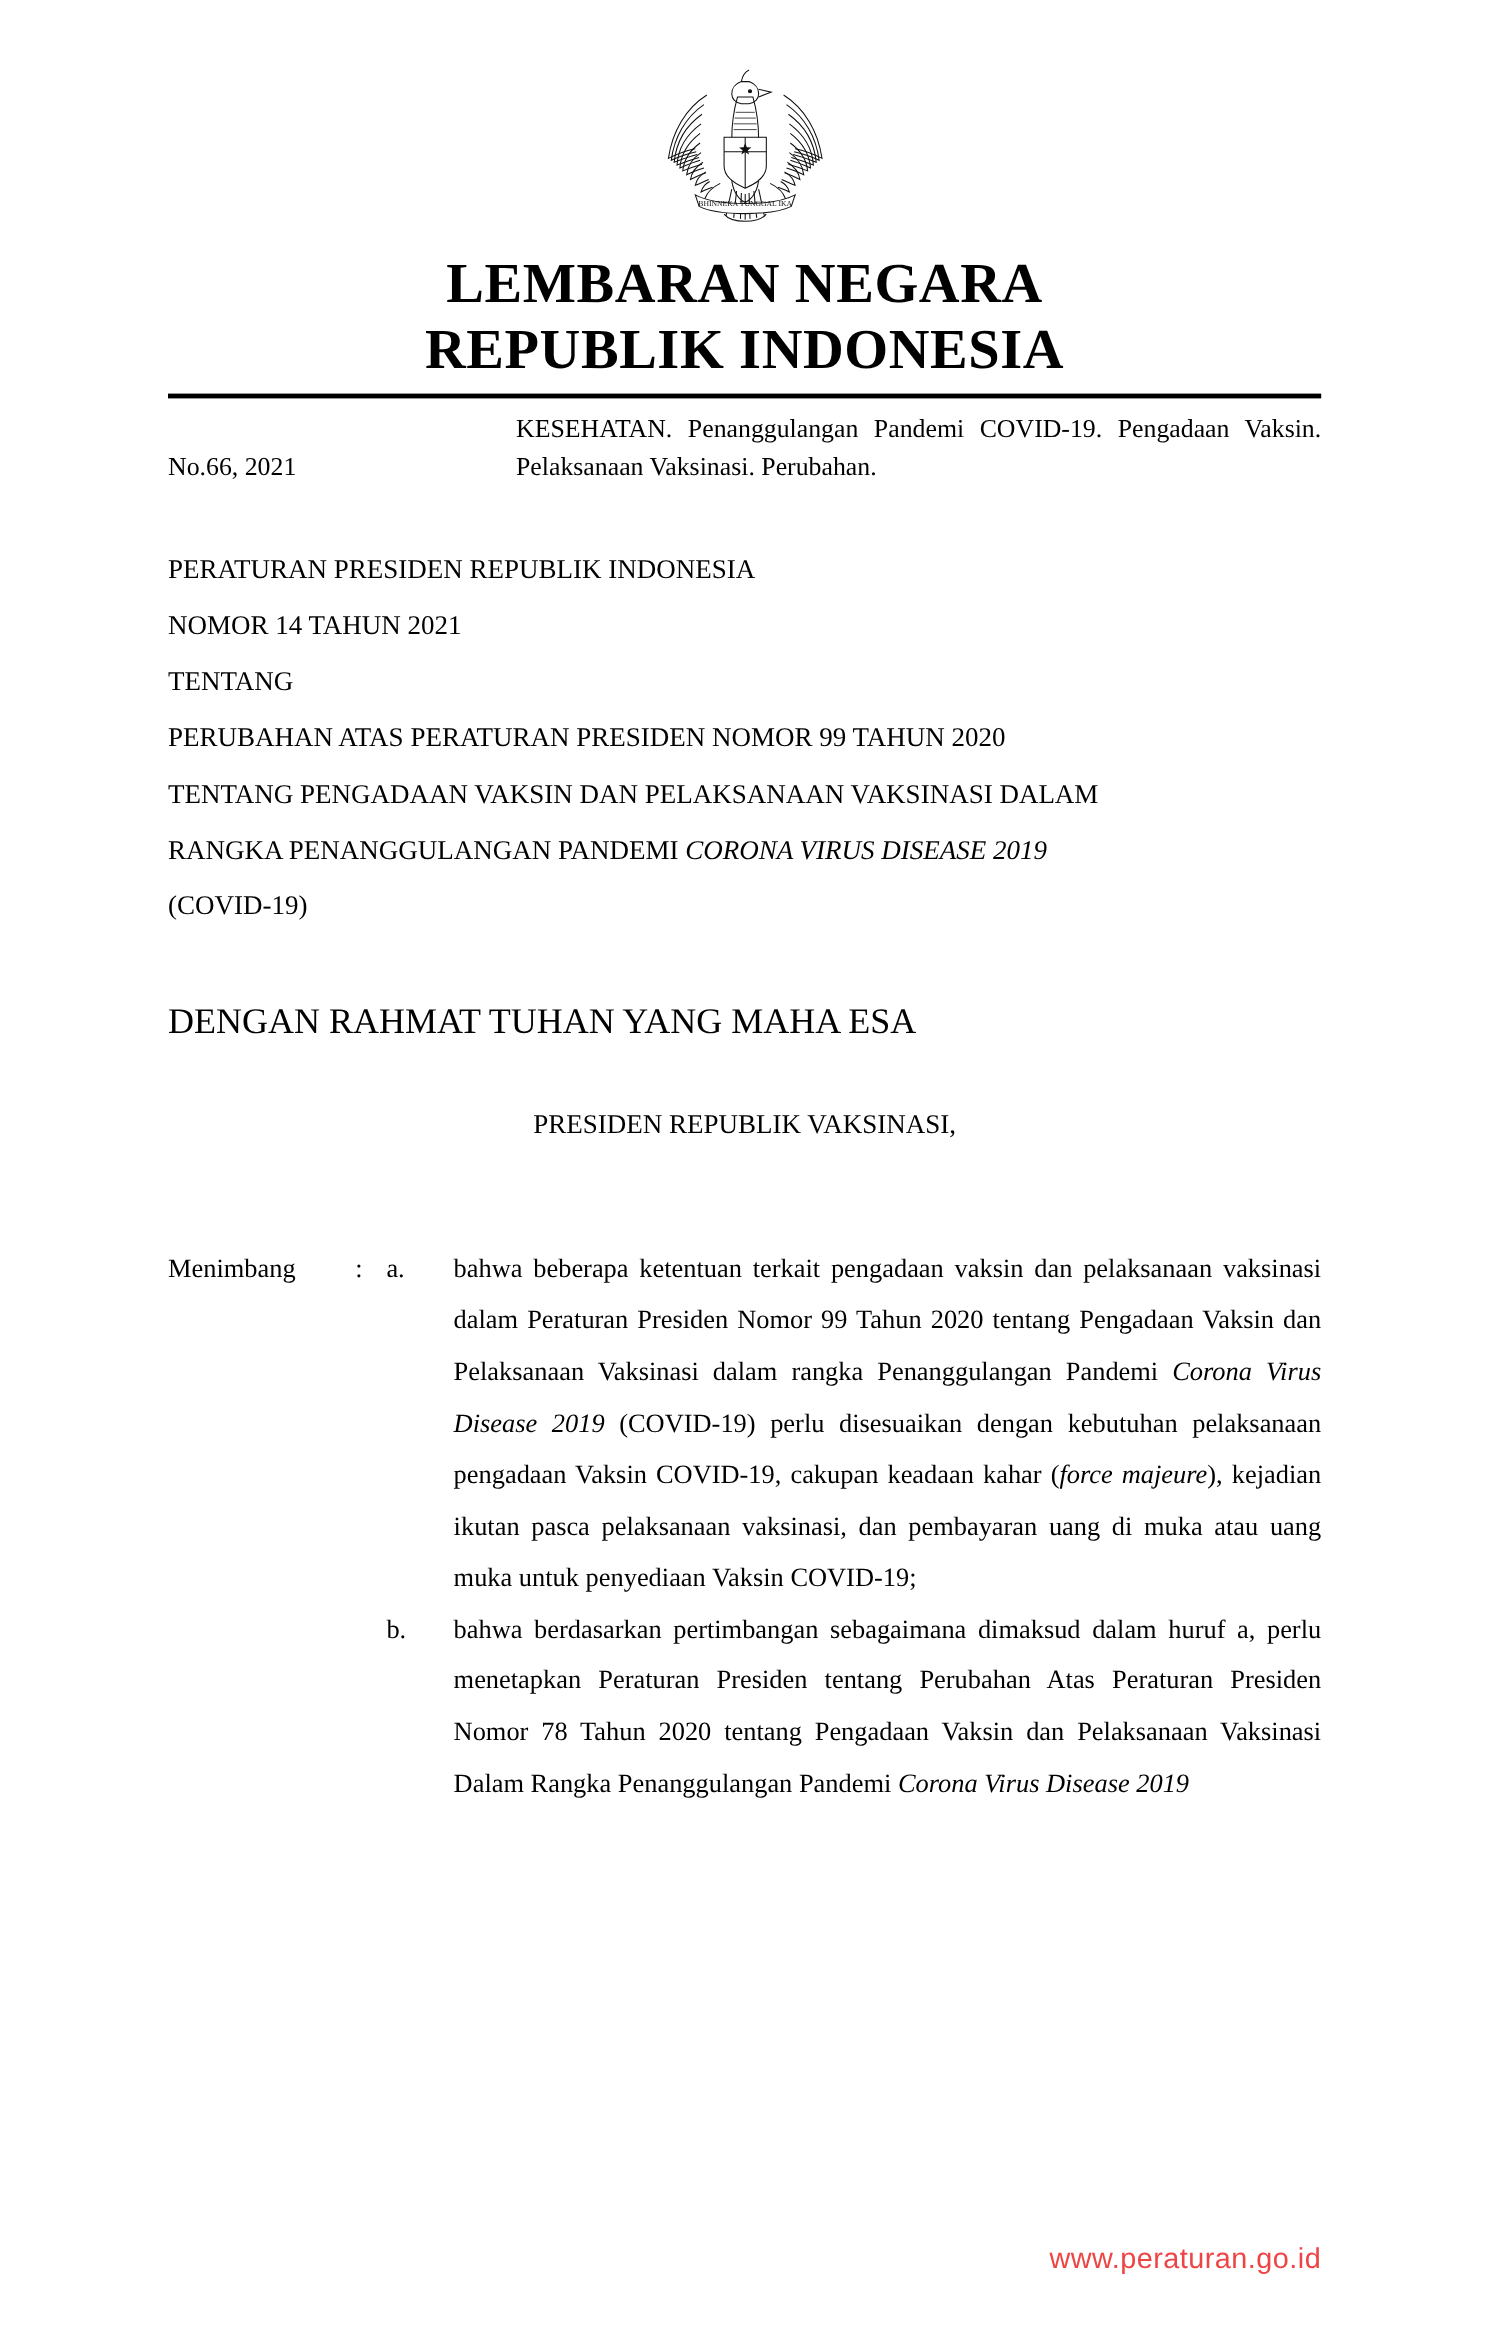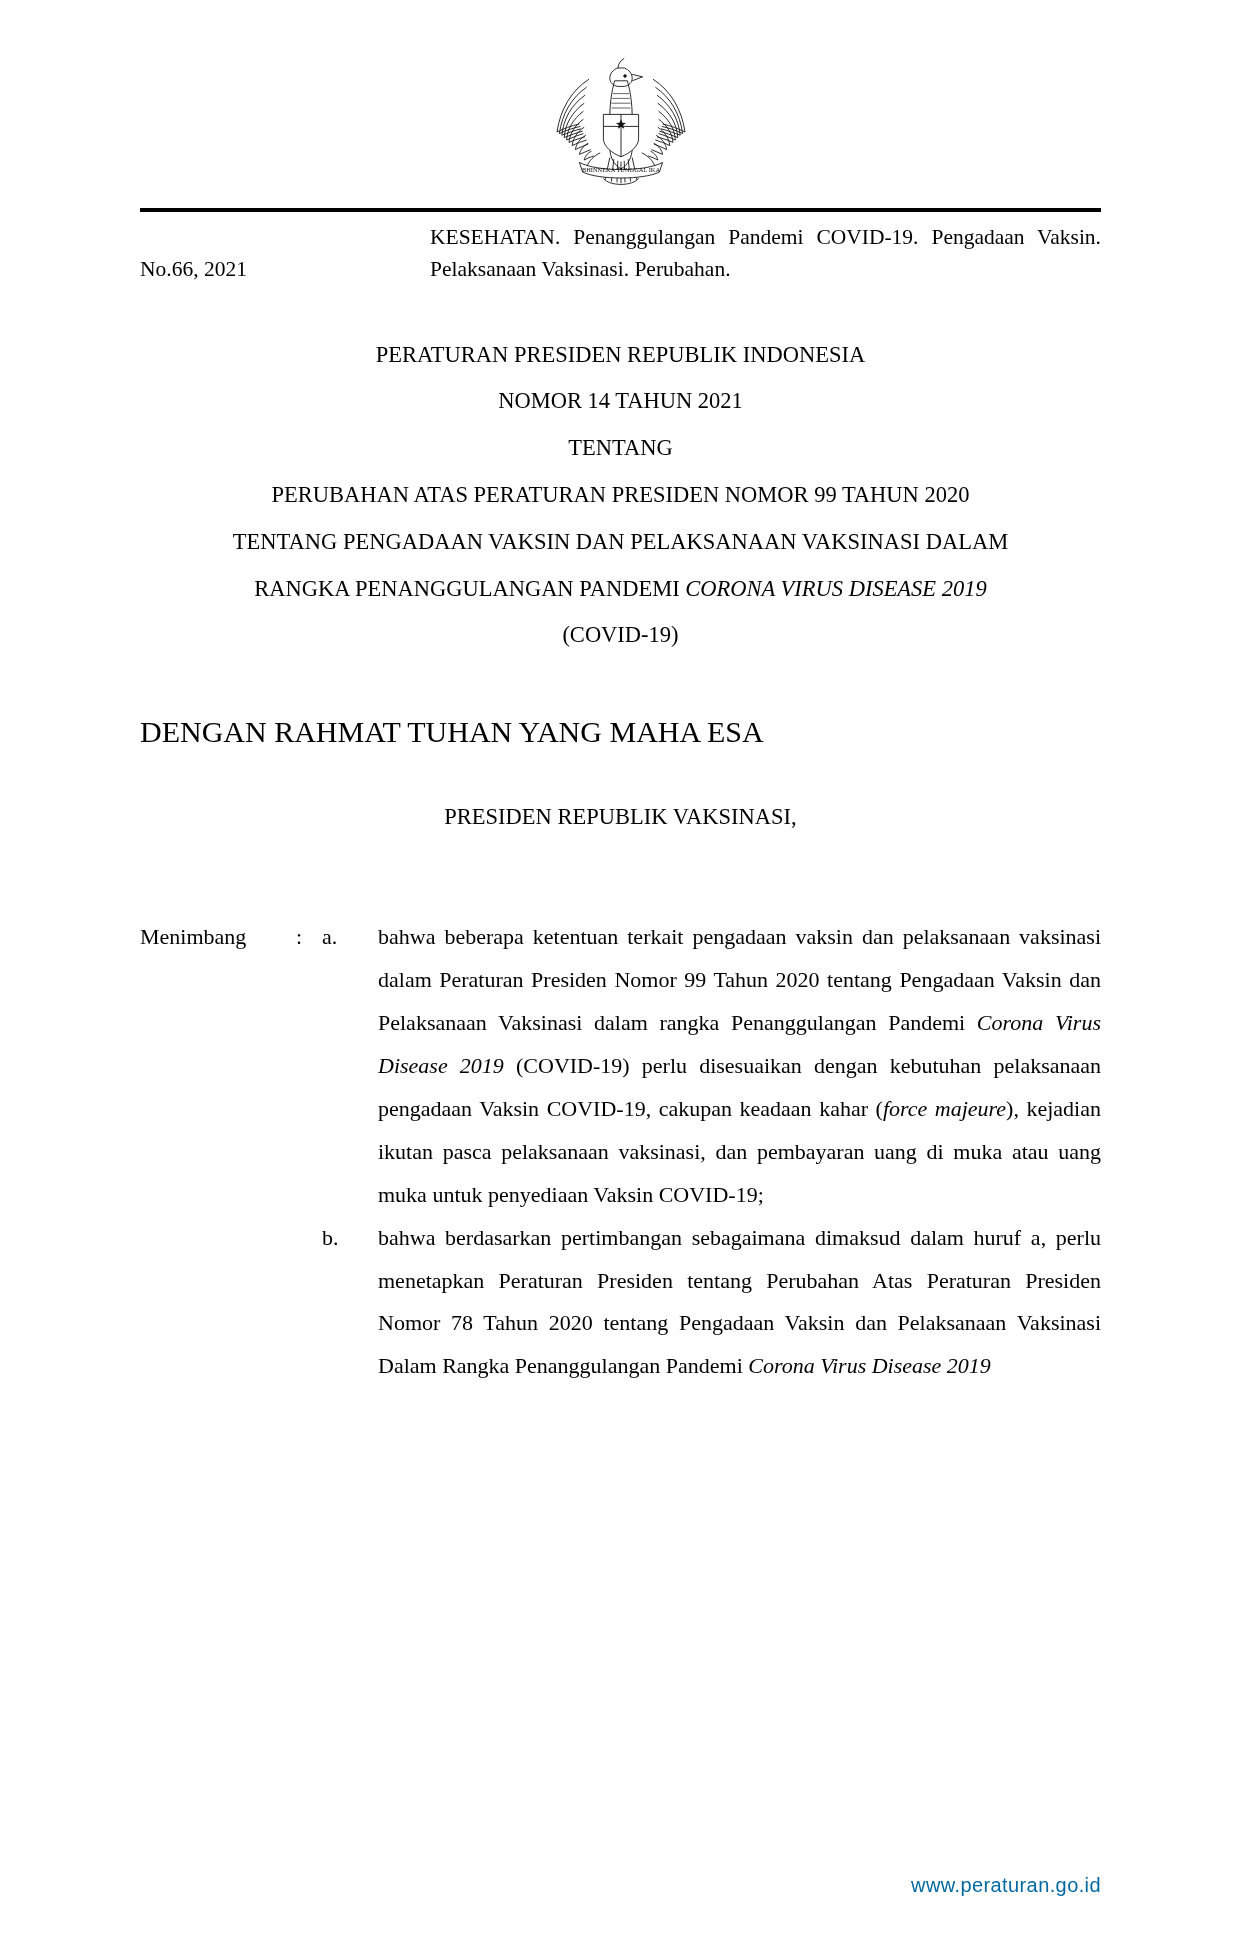--- a/index.html
+++ b/index.html
@@ -71,21 +71,20 @@
   .meta-subject {
     flex: 1 1 auto;
     text-align: justify;
     text-align-last: left;
     hyphens: none;
   }
 
   
   .title-block {
     margin-top: 46px;
-    text-align: center;
     font-size: 22.5px;
     line-height: 2.08;
   }
   .title-block .tline { display: block; white-space: nowrap; }
   .title-block i { font-style: italic; }
 
   .blessing {
     margin-top: 42px;
     text-align: left;
     font-size: 30px;
@@ -133,22 +132,22 @@
   .cons-text i { font-style: italic; }
   .cons-row.sub .cons-label,
   .cons-row.sub .cons-colon { visibility: hidden; }
 
   
   .watermark {
     position: absolute;
     right: 140px;
     bottom: 52px;
     font-family: "Liberation Sans", "DejaVu Sans", sans-serif;
-    font-size: 20px;
-    color: #0369a1;
+    font-size: 24px;
+    color: #ef4444;
     letter-spacing: 0.4px;
     white-space: nowrap;
   }
 </style>
 </head>
 <body>
 
 <div class="page">
 
   <div class="emblem-wrap">
@@ -219,20 +218,24 @@
 
         <path d="M74 126 C66 130 60 136 58 142"></path>
         <path d="M126 126 C134 130 140 136 142 142"></path>
 
         <path d="M48 138 C70 150 130 150 152 138 L148 150 C128 160 72 160 52 150 Z" fill="#fff"></path>
         <text x="100" y="150" font-size="8" text-anchor="middle" fill="#111" stroke="none" font-family="'Liberation Serif', serif">BHINNEKA TUNGGAL IKA</text>
       </g>
     </svg>
   </div>
 
+  <div class="masthead">
+    <span>LEMBARAN NEGARA</span>
+    <span class="line2">REPUBLIK INDONESIA</span>
+  </div>
   <hr class="rule">
 
   <div class="meta">
     <div class="meta-number">No.66, 2021</div>
     <div class="meta-subject">KESEHATAN. Penanggulangan Pandemi COVID-19. Pengadaan Vaksin. Pelaksanaan Vaksinasi. Perubahan.</div>
   </div>
 
   <div class="title-block">
     <span class="tline">PERATURAN PRESIDEN REPUBLIK INDONESIA</span>
     <span class="tline">NOMOR 14 TAHUN 2021</span>

